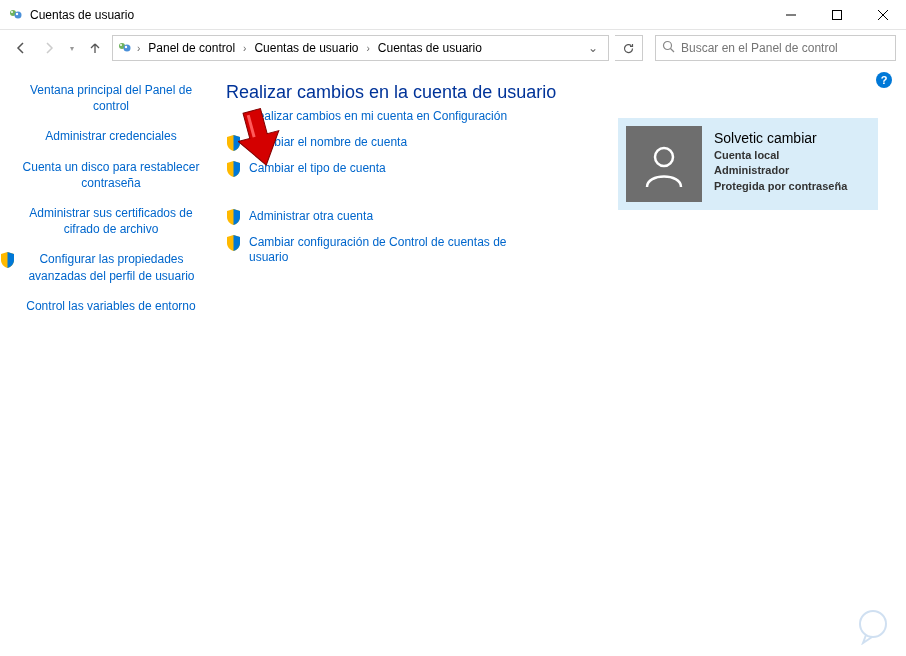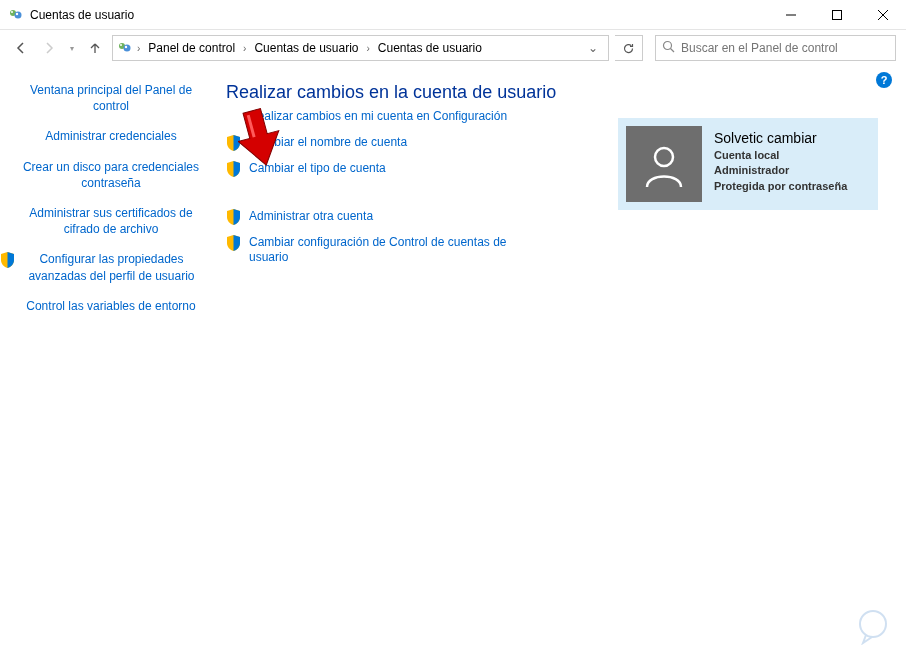--- a/index.html
+++ b/index.html
@@ -136,21 +136,21 @@
     <input type="text" placeholder="Buscar en el Panel de control" style="">
   </div>
 </div>
 
 <div class="content">
   <div class="help-icon">?</div>
 
   <div class="sidebar">
     <a>Ventana principal del Panel de control</a>
     <a>Administrar credenciales</a>
-    <a>Crear un disco para credenciales contraseña</a>
+    <a>Cuenta un disco para restablecer contraseña</a>
     <a>Administrar sus certificados de cifrado de archivo</a>
     <div class="sidebar-item-with-icon">
       <span class="shield"><svg viewBox="0 0 15 16">
             <path d="M7.5 0 L14 2 V8 C14 12 11 15 7.5 16 C4 15 1 12 1 8 V2 Z" fill="#ffb900"></path>
             <path d="M7.5 0 L14 2 V8 C14 12 11 15 7.5 16 V0 Z" fill="#0078d7"></path>
           </svg></span>
       <a>Configurar las propiedades avanzadas del perfil de usuario</a>
     </div>
     <a>Control las variables de entorno</a>
   </div>

